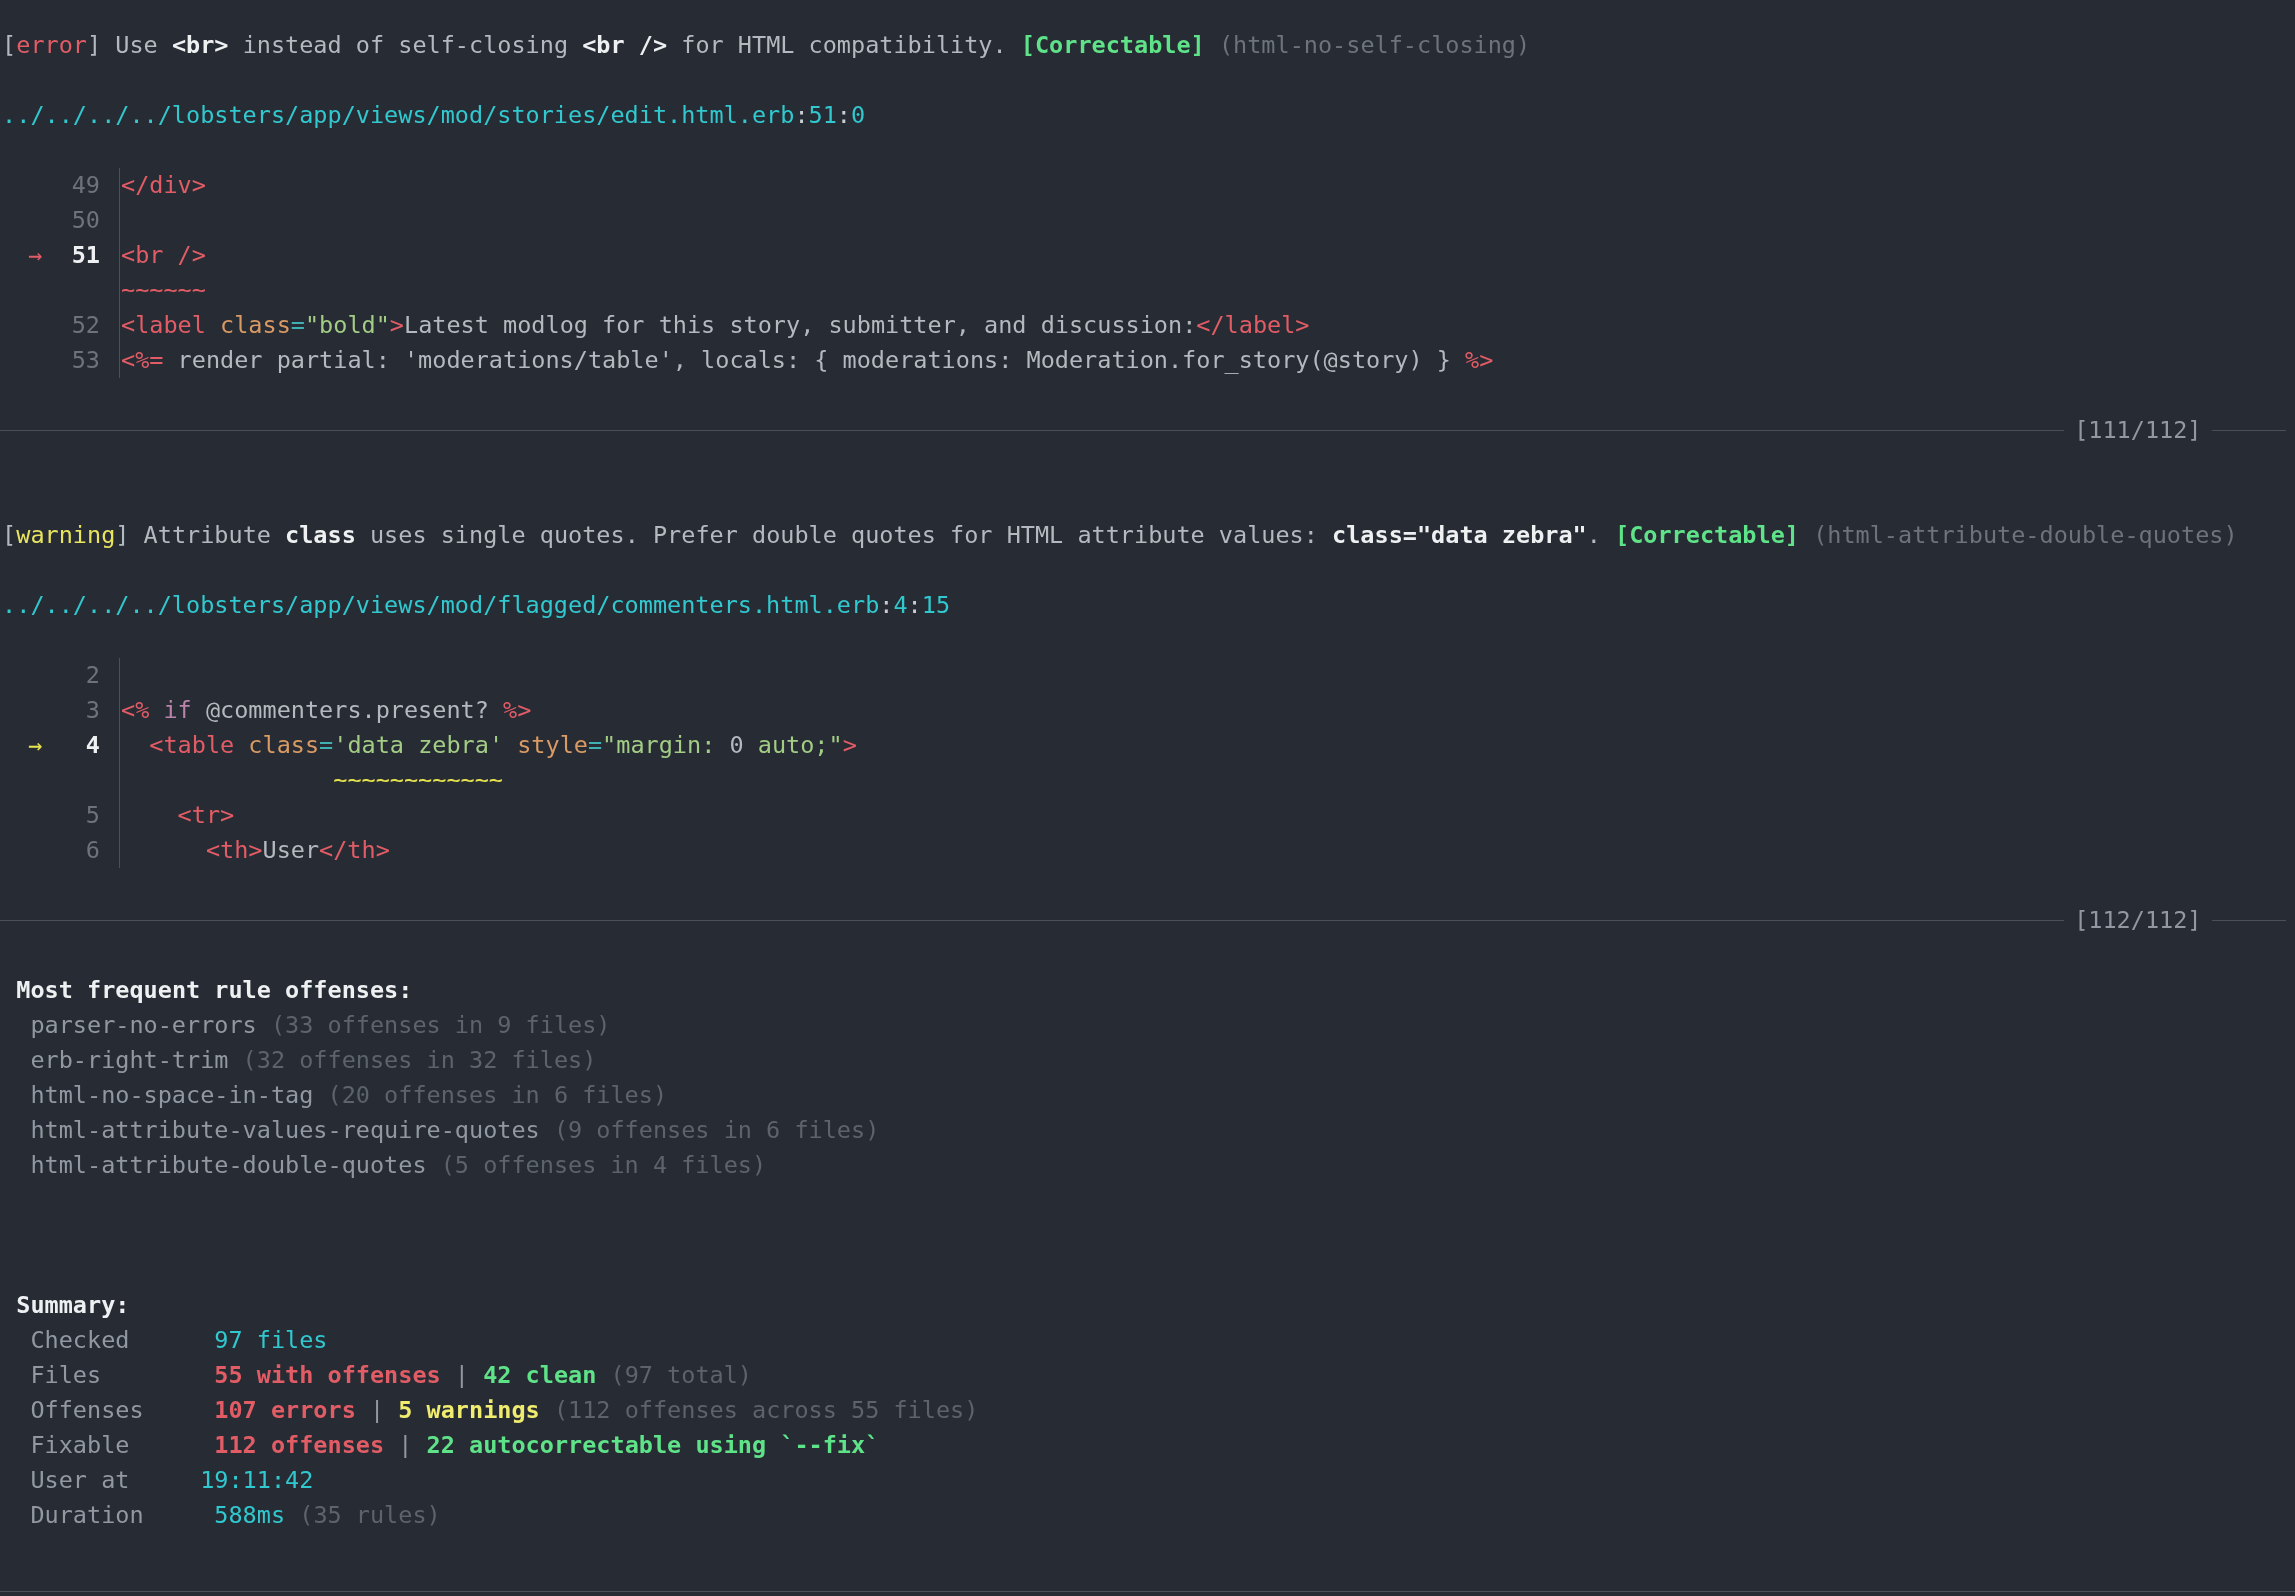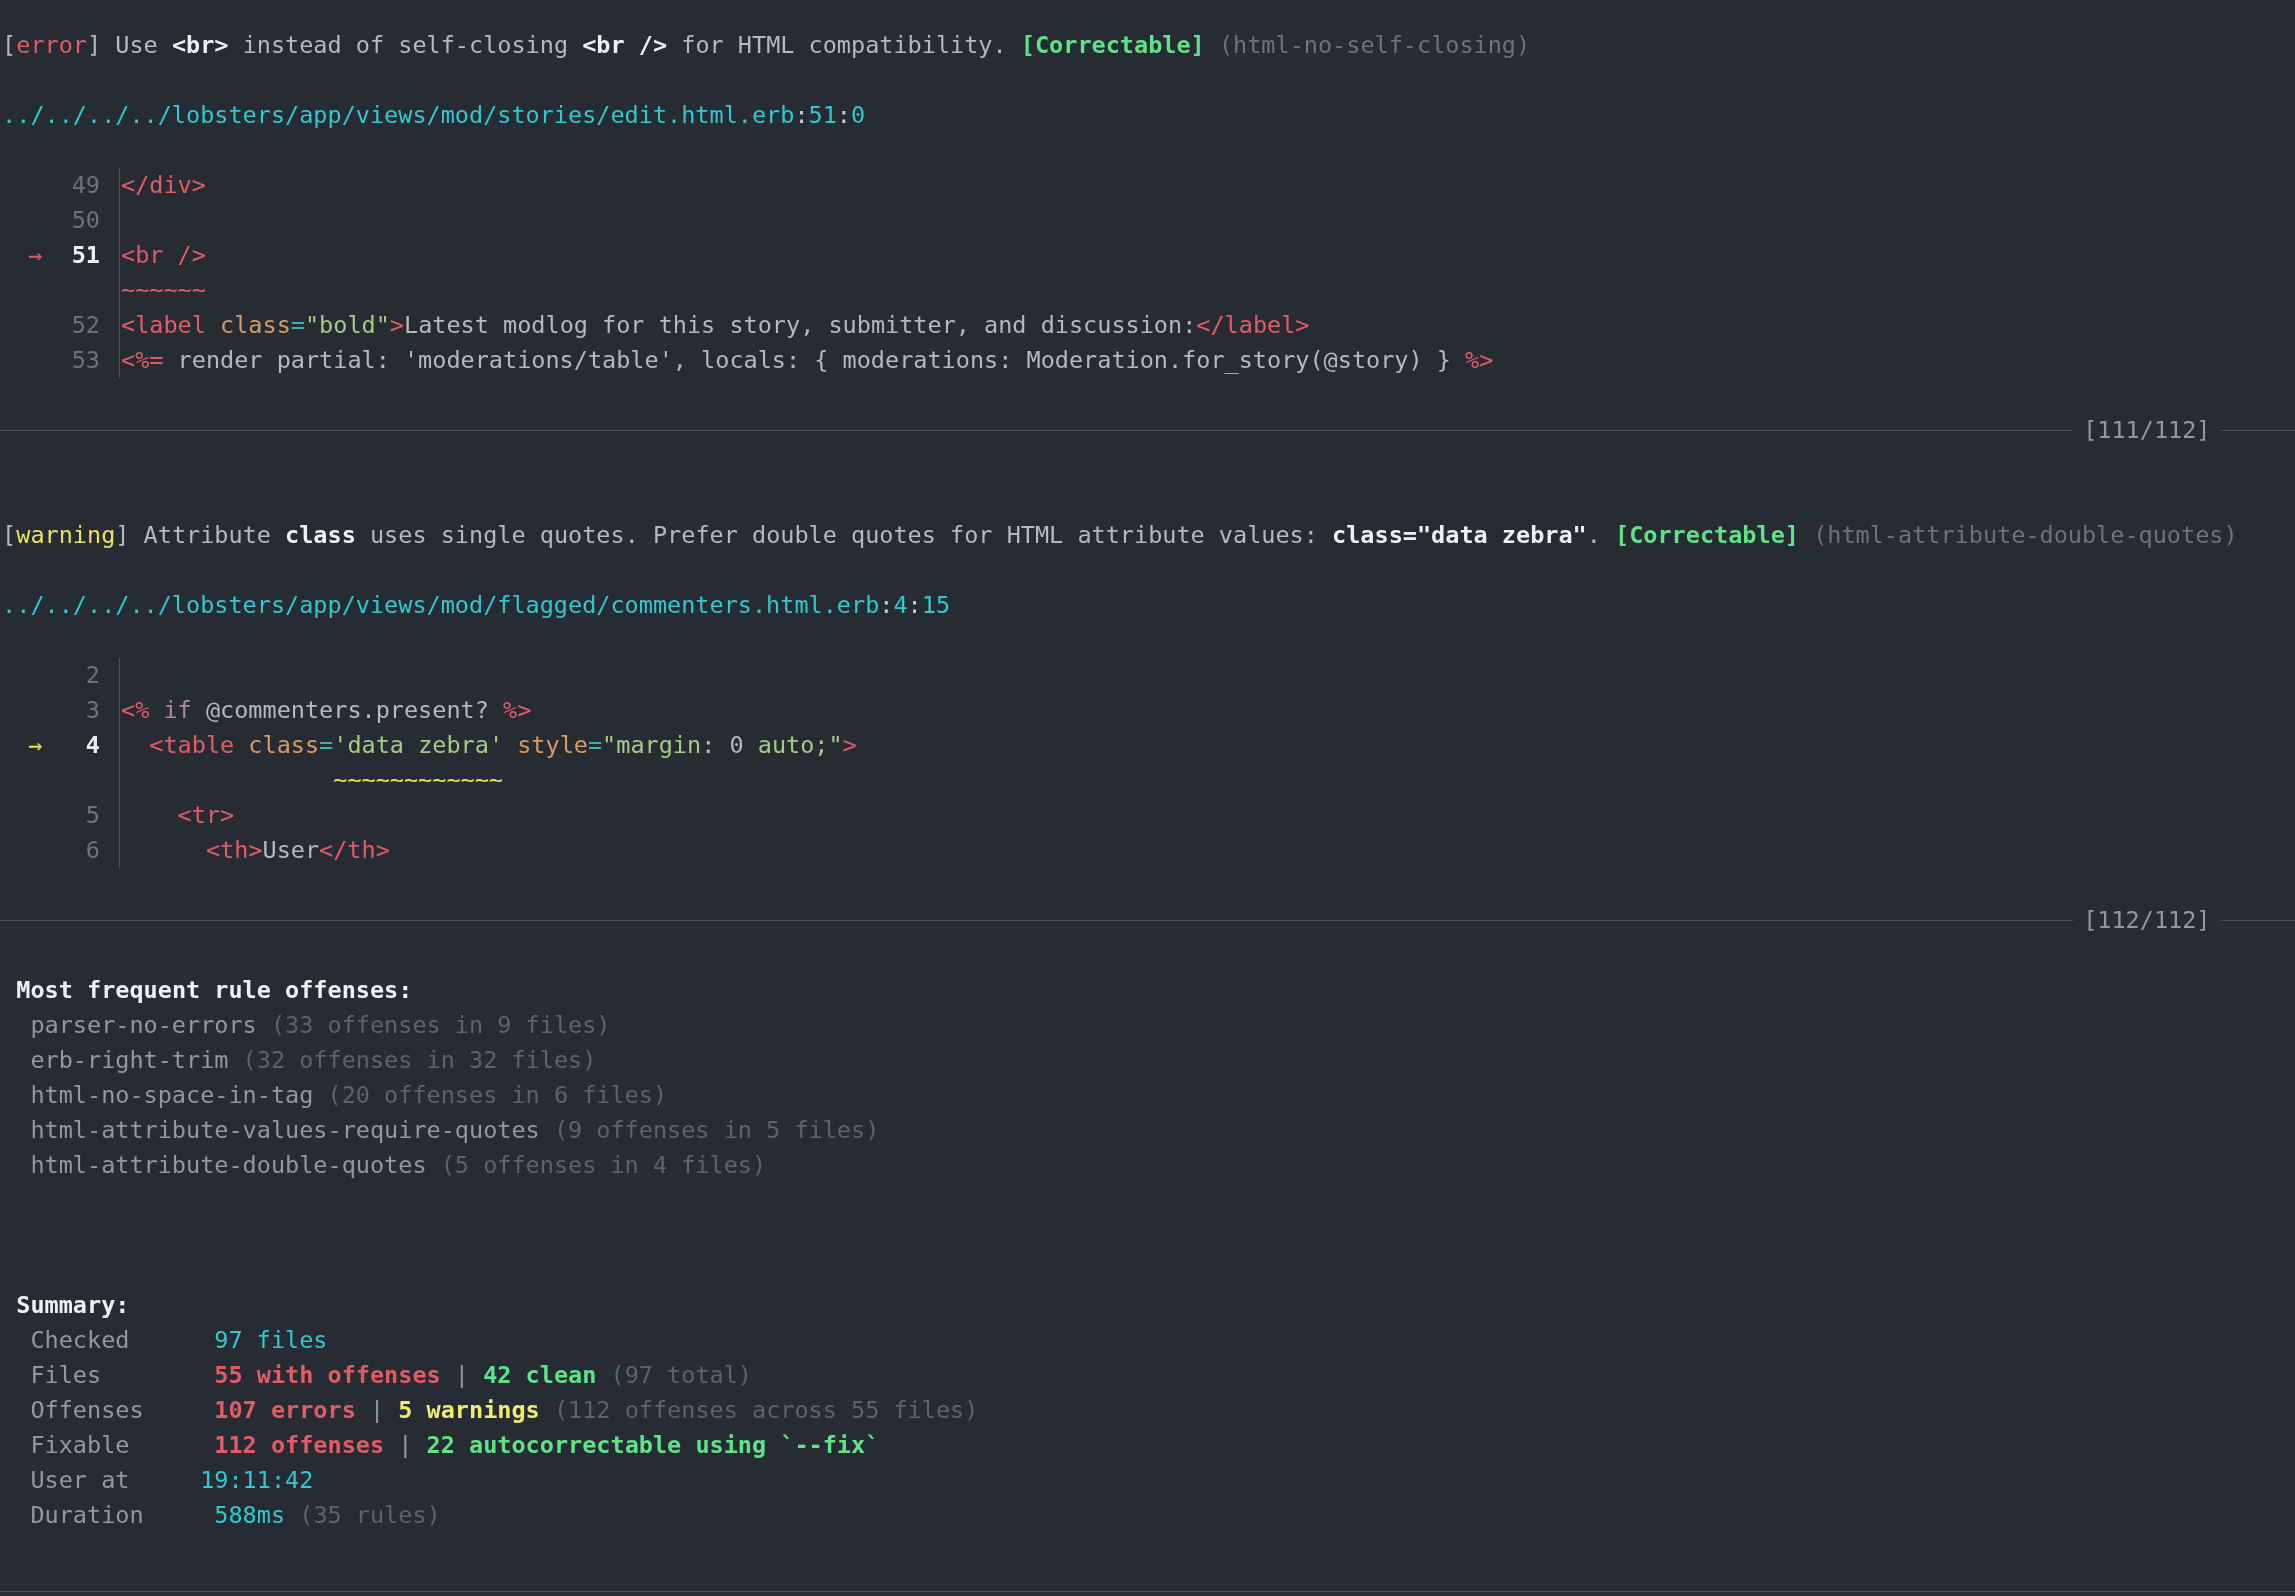--- a/index.html
+++ b/index.html
@@ -37,21 +37,21 @@
   .colon{color:var(--colon);}
   
   .gutter{width:100px;flex:none;position:relative;text-align:right;color:var(--dim);}
   .gutter .arrow{position:absolute;left:28px;top:0;}
   .arrow-red{color:var(--red);}
   .arrow-yellow{color:var(--squiggle-yellow);}
   .lnum-b{color:var(--white);font-weight:bold;}
   .codebody{margin-left:19px;border-left:1.4px solid var(--divider);padding-left:1px;
     height:35px;display:flex;align-items:center;flex:1;}
   
-  .row.divider{padding-right:0;}
+  .row.divider{padding-right:9px;}
   .dline{height:1.4px;background:var(--divider);}
   .dline.l{flex:1;}
   .dline.r{width:74px;flex:none;}
   .dlabel{padding:0 10.5px;color:var(--gray);flex:none;}
   .bottom-line{position:absolute;left:0;right:0;top:1591px;height:1.4px;background:var(--divider);}
 </style>
 </head>
 <body>
 
 <main id="term">
@@ -79,21 +79,21 @@
     <div class="row code"><div class="gutter"><span class="lnum"></span></div><div class="codebody"><span class="seg fg">               </span><span class="seg yellow-sq">~~~~~~~~~~~~</span></div></div>
     <div class="row code"><div class="gutter"><span class="lnum">5</span></div><div class="codebody"><span class="seg fg">    </span><span class="seg red">&lt;tr&gt;</span></div></div>
     <div class="row code"><div class="gutter"><span class="lnum">6</span></div><div class="codebody"><span class="seg fg">      </span><span class="seg red">&lt;th&gt;</span><span class="seg fg">User</span><span class="seg red">&lt;/th&gt;</span></div></div>
     <div class="row blank"></div>
     <div class="row divider"><div class="dline l"></div><span class="dlabel">[112/112]</span><div class="dline r"></div></div>
     <div class="row blank"></div>
     <div class="row text"><span class="seg fg"> </span><span class="seg white-b">Most frequent rule offenses:</span></div>
     <div class="row text"><span class="seg fg">  </span><span class="seg gray2">parser-no-errors</span><span class="seg dimmer"> (33 offenses in 9 files)</span></div>
     <div class="row text"><span class="seg fg">  </span><span class="seg gray2">erb-right-trim</span><span class="seg dimmer"> (32 offenses in 32 files)</span></div>
     <div class="row text"><span class="seg fg">  </span><span class="seg gray2">html-no-space-in-tag</span><span class="seg dimmer"> (20 offenses in 6 files)</span></div>
-    <div class="row text"><span class="seg fg">  </span><span class="seg gray2">html-attribute-values-require-quotes</span><span class="seg dimmer"> (9 offenses in 5 files)</span></div>
+    <div class="row text"><span class="seg fg">  </span><span class="seg gray2">html-attribute-values-require-quotes</span><span class="seg dimmer"> (9 offenses in 6 files)</span></div>
     <div class="row text"><span class="seg fg">  </span><span class="seg gray2">html-attribute-double-quotes</span><span class="seg dimmer"> (5 offenses in 4 files)</span></div>
     <div class="row blank"></div>
     <div class="row blank"></div>
     <div class="row blank"></div>
     <div class="row text"><span class="seg fg"> </span><span class="seg white-b">Summary:</span></div>
     <div class="row text"><span class="seg gray2">  Checked      </span><span class="seg cyan">97 files</span></div>
     <div class="row text"><span class="seg gray2">  Files        </span><span class="seg red-b">55 with offenses</span><span class="seg gray2"> | </span><span class="seg green-b">42 clean</span><span class="seg fg"> </span><span class="seg dimmer">(97 total)</span></div>
     <div class="row text"><span class="seg gray2">  Offenses     </span><span class="seg red-b">107 errors</span><span class="seg gray2"> | </span><span class="seg yellow-b">5 warnings</span><span class="seg fg"> </span><span class="seg dimmer">(112 offenses across 55 files)</span></div>
     <div class="row text"><span class="seg gray2">  Fixable      </span><span class="seg red-b">112 offenses</span><span class="seg gray2"> | </span><span class="seg green-b">22 autocorrectable using `--fix`</span></div>
     <div class="row text"><span class="seg gray2">  User at     </span><span class="seg cyan">19:11:42</span></div>

